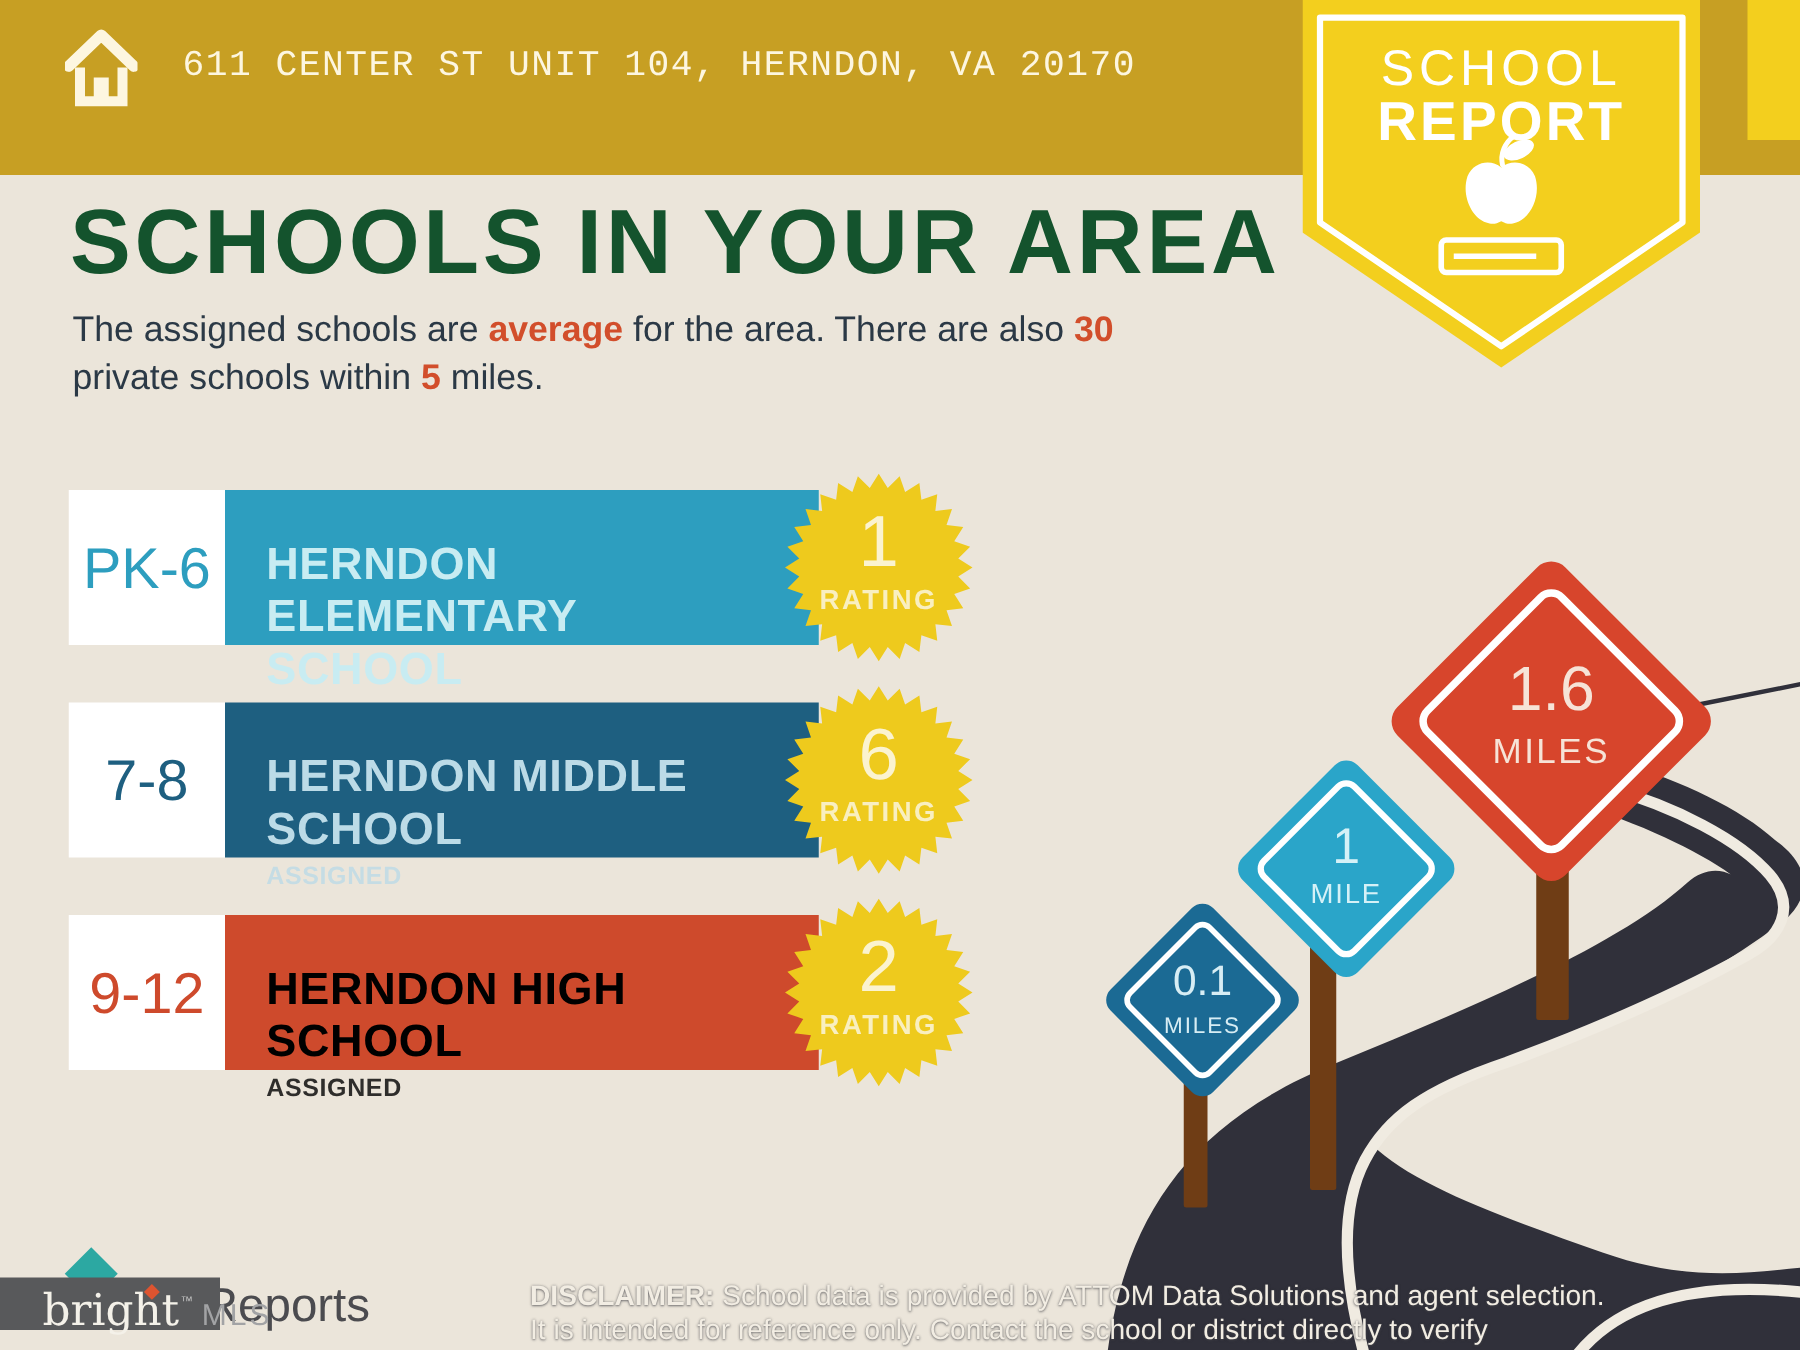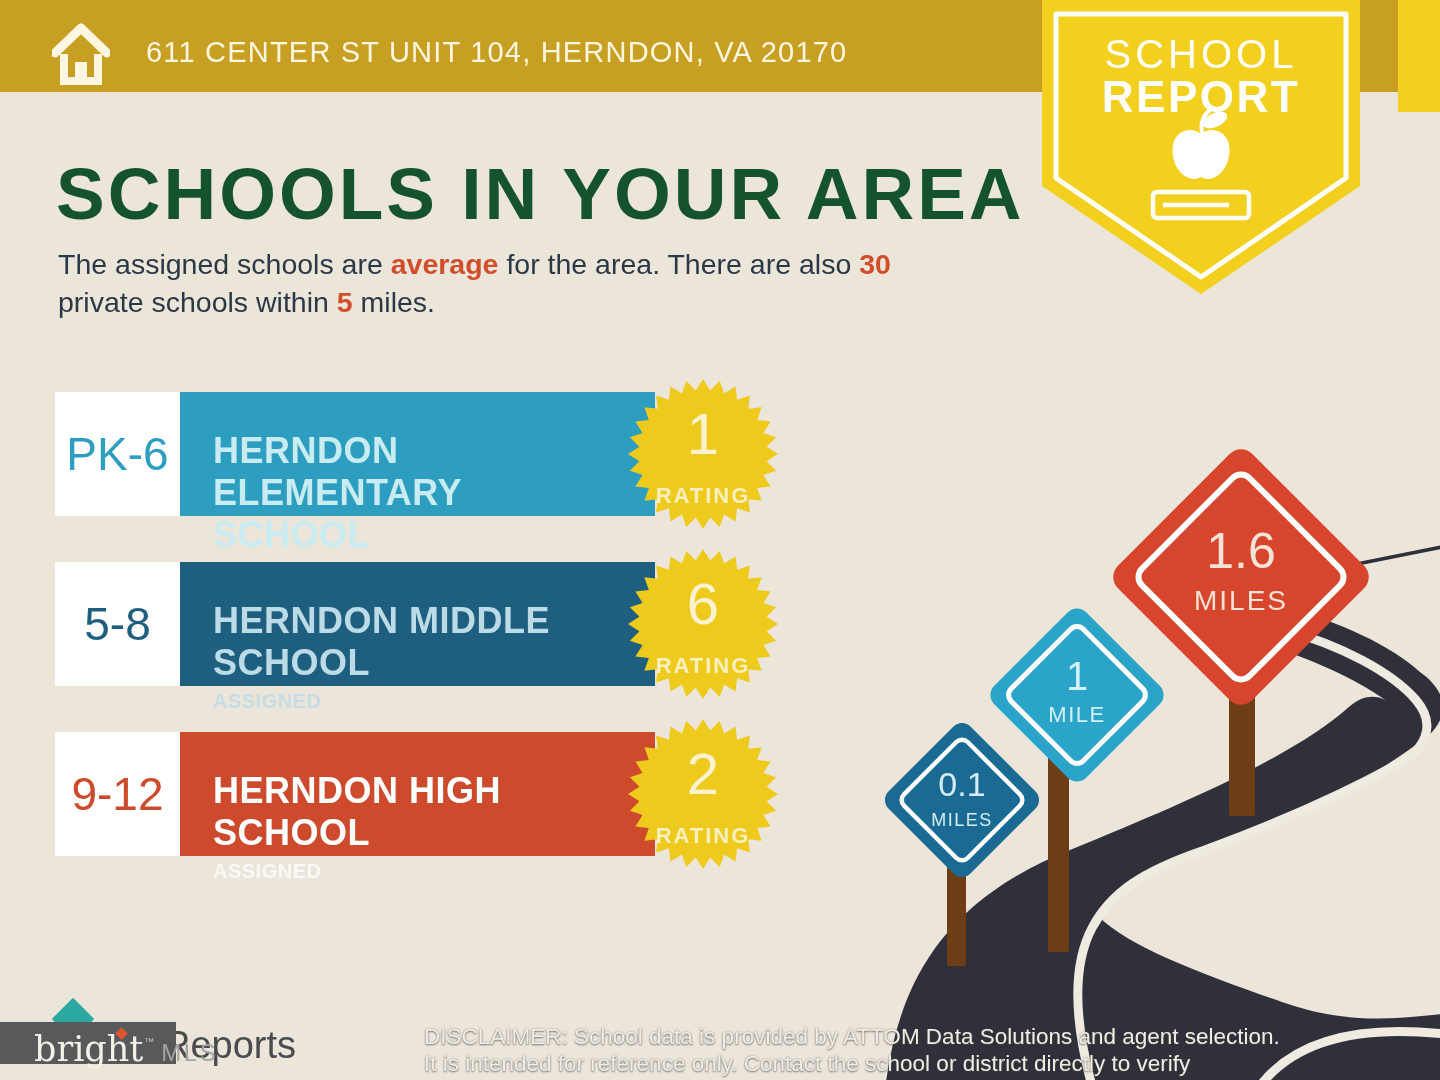--- a/index.html
+++ b/index.html
@@ -3,22 +3,22 @@
 <meta charset="utf-8">
 <style>
   html,body{margin:0;padding:0;background:#777;}
   #canvas{position:relative;width:1440px;height:1080px;overflow:hidden;
           background:#EBE5DA;font-family:"Liberation Sans",sans-serif;}
 
   
   .scene{position:absolute;left:0;top:0;width:1440px;height:1080px;z-index:1;pointer-events:none;}
 
   
-  .header-bar{position:absolute;left:0;top:0;width:1440px;height:92px;z-index:2;
-              display:flex;align-items:center;}
+  .header-bar{position:absolute;left:0;top:0;width:1440px;height:140px;z-index:2;
+              display:flex;align-items:center;font-family:Liberation Mono, monospace;}
   .header-bar .home{position:absolute;left:52px;top:20px;}
   .address{position:absolute;left:146px;top:36px;font-size:29px;font-weight:500;
            color:#FDF6E0;letter-spacing:1.2px;}
   .corner-strip{position:absolute;left:1398px;top:0;width:42px;height:112px;z-index:3;}
 
   
   .report-badge{position:absolute;left:1042px;top:0;z-index:4;}
   .report-badge text{font-family:"Liberation Sans",sans-serif;fill:#FFFFFF;}
   .rb-l1{font-size:40px;font-weight:400;letter-spacing:4px;}
   .rb-l2{font-size:44px;font-weight:700;letter-spacing:2.5px;}
@@ -38,41 +38,41 @@
   .grade-label{font-size:46px;font-weight:500;}
   .school-bar{position:absolute;left:125px;top:0;width:475px;height:124px;
               box-sizing:border-box;padding:14px 0 0 33px;}
   .school-name{font-size:36px;font-weight:700;letter-spacing:0.5px;line-height:1.17;margin-top:24px;}
   .school-status{font-size:20px;font-weight:600;letter-spacing:0.5px;margin-top:6px;opacity:.8;}
   .rating-badge{position:absolute;left:572px;top:-14px;width:152px;height:152px;}
   .rating-badge svg{position:absolute;left:0;top:0;}
   .rating-text{position:absolute;left:0;top:0;width:152px;height:152px;display:flex;
                flex-direction:column;align-items:center;padding-top:27px;box-sizing:border-box;}
   .rating-value{font-size:58px;line-height:1;font-weight:500;color:#FBF3CF;}
-  .rating-word{font-size:22px;font-weight:600;letter-spacing:2px;color:#F9EFC0;margin-top:20px;}
+  .rating-word{font-size:22px;font-weight:600;letter-spacing:2px;color:#F9EFC0;margin-top:4px;}
 
   
   .scene text{font-family:"Liberation Sans",sans-serif;text-anchor:middle;}
 
   
   .teal-diamond{position:absolute;left:58px;top:1004px;width:30px;height:30px;
                 transform:rotate(45deg);z-index:1;}
   .partner-logo{position:absolute;left:163px;top:1024px;font-size:38px;font-weight:500;
                 color:#4B4B4F;z-index:1;}
   .brand-box{position:absolute;left:0;top:1022px;width:176px;height:42px;background:#58595B;
              z-index:3;display:flex;align-items:baseline;padding-top:10px;box-sizing:border-box;}
   .brand-name{font-family:"DejaVu Serif",serif;font-size:35px;color:#F4F1E9;margin-left:34px;line-height:1;}
   .brand-tm{font-size:10px;color:#C2C2C2;margin-left:1px;position:relative;top:-16px;}
   .brand-mls{font-size:24px;color:#A2A3A5;letter-spacing:2.5px;margin-left:7px;}
   .brand-dot{position:absolute;left:117px;top:7px;width:9px;height:9px;transform:rotate(45deg);
              background:#DD5430;}
   .disclaimer{position:absolute;left:424px;top:1023px;width:860px;z-index:3;
               font-size:22.5px;line-height:1.2;font-weight:500;color:#F2EDE3;
               text-shadow:0 1px 2px rgba(70,70,75,.65),0 0 2px rgba(70,70,75,.45);}
-  .disclaimer b{font-weight:400;}
+  .disclaimer b{font-weight:700;}
 </style>
 </head>
 <body>
 
 <div id="canvas">
 
   <svg class="scene" viewBox="0 0 1440 1080">
 
     <path d="M1352,565 L1442,547" fill="none" stroke-width="3.5" stroke="#30303A"></path>
 
@@ -171,21 +171,21 @@
       </svg>
       <div class="rating-text">
         <div class="rating-value">1</div>
         <div class="rating-word">RATING</div>
       </div>
     </div>
   </div>
 
   <div class="school-row row-2">
     <div class="grade-box">
-      <span class="grade-label" style="color: rgb(30, 95, 128);">5-8</span>
+      <span class="grade-label" style="color: rgb(30, 95, 128);">7-8</span>
     </div>
     <div class="school-bar" style="background-color: rgb(30, 95, 128); color: rgb(188, 219, 231);">
       <div class="school-name">
         <div>HERNDON MIDDLE</div>
         <div>SCHOOL</div>
       </div>
       <div class="school-status">ASSIGNED</div>
     </div>
     <div class="rating-badge">
       <svg width="152" height="152" viewBox="0 0 152 152">
@@ -195,21 +195,21 @@
         <div class="rating-value">6</div>
         <div class="rating-word">RATING</div>
       </div>
     </div>
   </div>
 
   <div class="school-row row-3">
     <div class="grade-box">
       <span class="grade-label" style="color: rgb(206, 74, 44);">9-12</span>
     </div>
-    <div class="school-bar" style="background-color: rgb(206, 74, 44); color: #ffffff;">
+    <div class="school-bar" style="background-color: rgb(206, 74, 44); color: #000000;">
       <div class="school-name">
         <div>HERNDON HIGH</div>
         <div>SCHOOL</div>
       </div>
       <div class="school-status">ASSIGNED</div>
     </div>
     <div class="rating-badge">
       <svg width="152" height="152" viewBox="0 0 152 152">
         <polygon fill="#EECA1D" points="76.0,1.0 83.2,12.4 92.7,2.9 97.1,15.6 108.5,8.4 110.1,21.8 122.8,17.4 121.3,30.7 134.6,29.2 130.2,41.9 143.6,43.5 136.4,54.9 149.1,59.3 139.6,68.8 151.0,76.0 139.6,83.2 149.1,92.7 136.4,97.1 143.6,108.5 130.2,110.1 134.6,122.8 121.3,121.3 122.8,134.6 110.1,130.2 108.5,143.6 97.1,136.4 92.7,149.1 83.2,139.6 76.0,151.0 68.8,139.6 59.3,149.1 54.9,136.4 43.5,143.6 41.9,130.2 29.2,134.6 30.7,121.3 17.4,122.8 21.8,110.1 8.4,108.5 15.6,97.1 2.9,92.7 12.4,83.2 1.0,76.0 12.4,68.8 2.9,59.3 15.6,54.9 8.4,43.5 21.8,41.9 17.4,29.2 30.7,30.7 29.2,17.4 41.9,21.8 43.5,8.4 54.9,15.6 59.3,2.9 68.8,12.4"></polygon>
       </svg>

